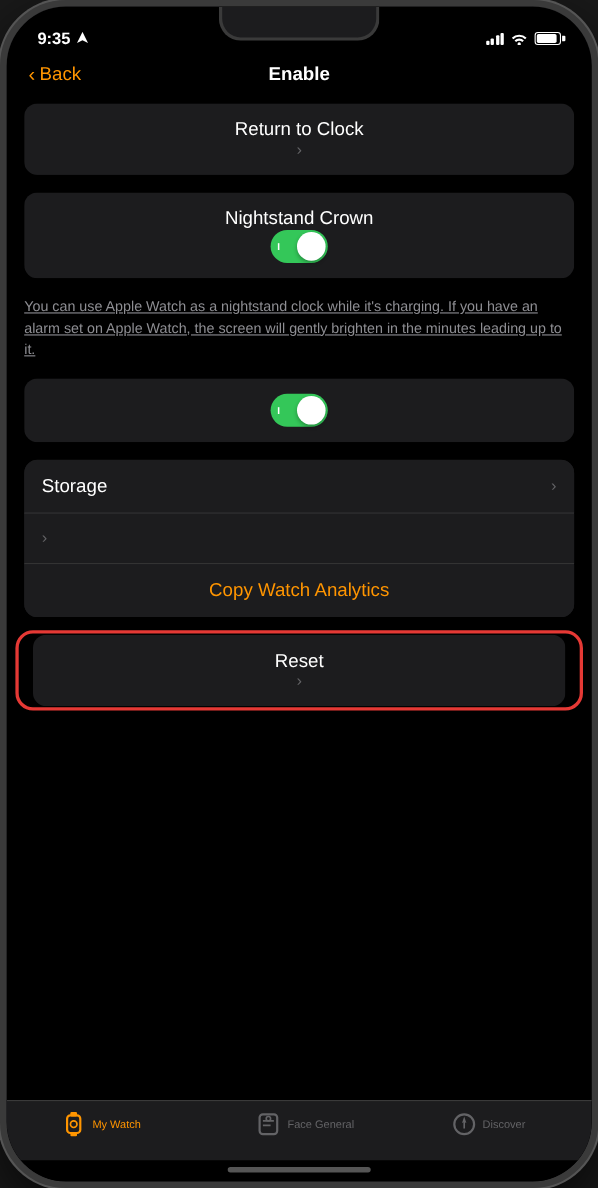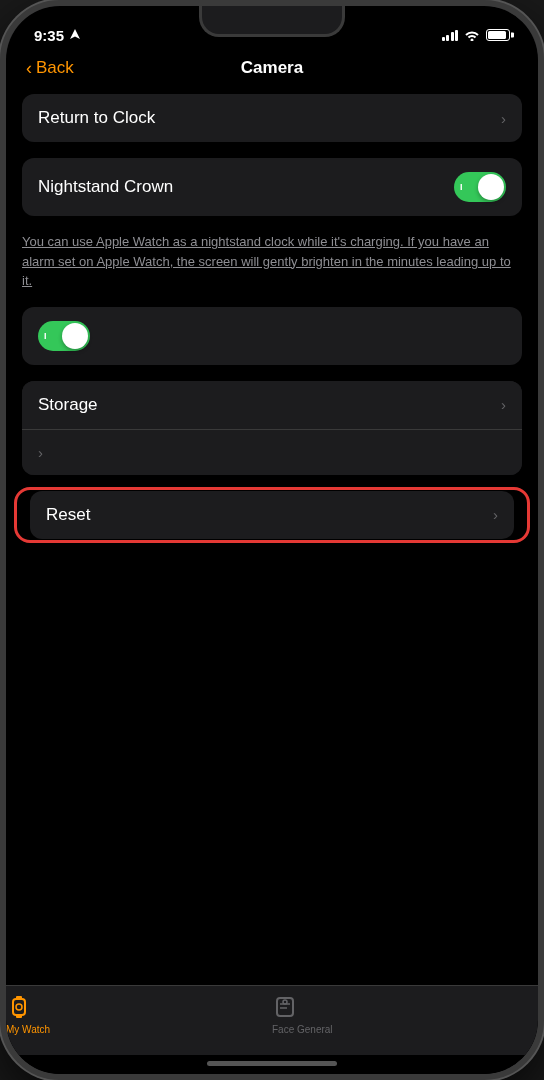--- a/index.html
+++ b/index.html
@@ -174,20 +174,21 @@
       display: flex;
       align-items: center;
       justify-content: space-between;
       padding: 14px 16px;
       border-bottom: 0.5px solid #3a3a3a;
       background: #1c1c1e;
     }
 
     .list-item:last-child {
       border-bottom: none;
+      flex-direction: column;
     }
 
     .list-item-label {
       color: #fff;
       font-size: 17px;
     }
 
     .chevron-right {
       color: #636366;
       font-size: 15px;
@@ -252,24 +253,25 @@
       border-top: 0.5px solid #3a3a3a;
       display: flex;
       justify-content: space-around;
       align-items: center;
       padding: 8px 0 20px 0;
       flex-shrink: 0;
     }
 
     .tab-item {
       display: flex;
-      flex-direction: column;
-      align-items: flex-start;
+      flex-direction: row;
+      align-items: center;
       gap: 4px;
       flex: 1;
+      padding-left: 48px;
     }
 
     .tab-label {
       font-size: 10px;
     }
 
     .tab-label-active {
       color: #FF9500;
     }
 
@@ -319,21 +321,21 @@
           <div class="battery-fill"></div>
         </div>
       </div>
     </div>
 
     <div class="nav-bar">
       <div class="back-btn">
         <span class="back-chevron">‹</span>
         <span>Back</span>
       </div>
-      <span class="nav-title">Camera</span>
+      <span class="nav-title">Enable</span>
     </div>
 
     <div class="content">
 
       <div class="list-group section">
         <div class="list-item">
           <span class="list-item-label">Return to Clock</span>
           <span class="chevron-right">›</span>
         </div>
       </div>
@@ -360,20 +362,23 @@
       </div>
 
 
       <div class="list-group section">
         <div class="list-item">
           <span class="list-item-label">Storage</span>
           <span class="chevron-right">›</span>
         </div>
         <div class="list-item">
           <span class="chevron-right">›</span>
+        </div>
+        <div class="list-item">
+          <span class="list-item-orange">Copy Watch Analytics</span>
         </div>
       </div>
 
       <div style="position:relative; margin: 0 12px 24px 12px;">
         <div class="reset-highlight"></div>
         <div class="list-group" style="margin:12px; border-radius:12px;">
           <div class="list-item">
             <span class="list-item-label">Reset</span>
             <span class="chevron-right">›</span>
           </div>
@@ -397,20 +402,28 @@
       <div class="tab-item">
         <svg width="26" height="26" viewBox="0 0 26 26" fill="none">
           <rect x="5" y="4" width="16" height="18" rx="3" stroke="#636366" stroke-width="2"></rect>
           <line x1="8" y1="10" x2="18" y2="10" stroke="#636366" stroke-width="1.5"></line>
           <line x1="8" y1="14" x2="15" y2="14" stroke="#636366" stroke-width="1.5"></line>
           <circle cx="13" cy="8" r="2" stroke="#636366" stroke-width="1.5"></circle>
         </svg>
         <span class="tab-label tab-label-inactive">Face General</span>
       </div>
 
+      <div class="tab-item">
+        <svg width="26" height="26" viewBox="0 0 26 26" fill="none">
+          <circle cx="13" cy="13" r="9" stroke="#636366" stroke-width="2"></circle>
+          <polygon points="13,6 15,12 13,11 11,12" fill="#636366"></polygon>
+          <line x1="13" y1="11" x2="13" y2="17" stroke="#636366" stroke-width="1.5"></line>
+        </svg>
+        <span class="tab-label tab-label-inactive">Discover</span>
+      </div>
     </div>
 
     <div class="home-indicator">
       <div class="home-bar"></div>
     </div>
 
   </div>
 </div>
 
 </body></html>

